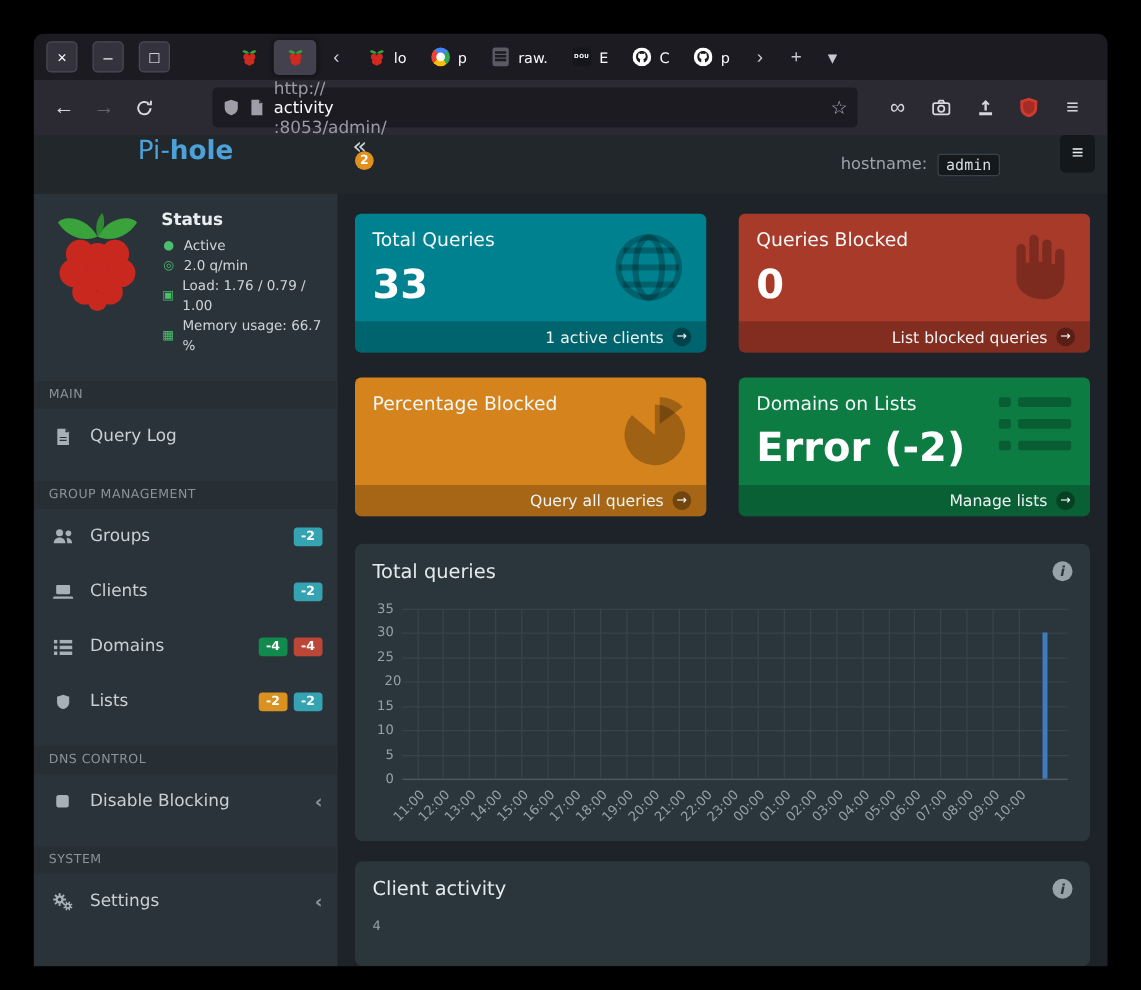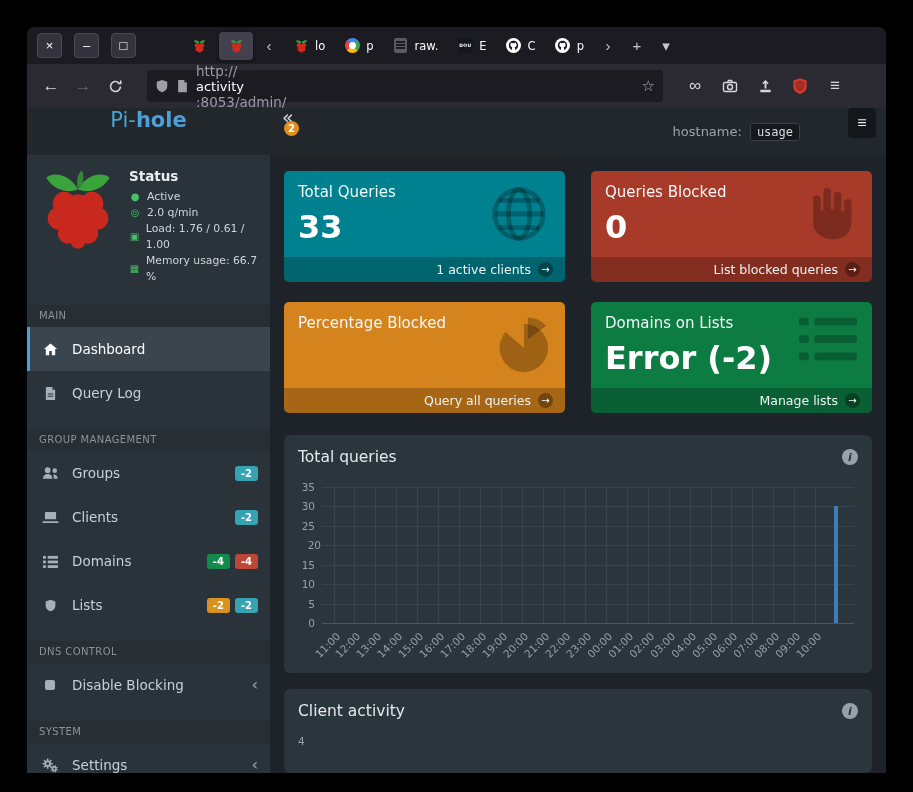--- a/index.html
+++ b/index.html
@@ -31,21 +31,21 @@
       font-weight:bold;display:flex;align-items:center;justify-content:center;letter-spacing:.3px}
   .fav-page{width:13px;height:15px;background:#5a5964;border-radius:2px;position:relative}
   .fav-page::after{content:"";position:absolute;left:2px;top:3px;right:2px;height:1.5px;background:#1c1b22;
       box-shadow:0 3px 0 #1c1b22,0 6px 0 #1c1b22}
 
   
   .toolbar{height:44px;background:#2b2a33;display:flex;align-items:center;padding:0 8px}
   .tbtn{width:32px;height:32px;border:none;background:none;border-radius:4px;color:#d7d6dd;
         font-size:17px;display:flex;align-items:center;justify-content:center;padding:0}
   .tbtn.dim{color:#63626c}
-  .urlbar{width:500px;height:32px;margin-left:16px;background:#1c1b22;border-radius:4px;
+  .urlbar{width:500px;height:32px;margin-left:39px;background:#1c1b22;border-radius:4px;
           display:flex;align-items:center;padding:0 8px;gap:7px}
   .urltext{font-size:13.5px;color:#9b9aa5;flex:1;white-space:nowrap;overflow:hidden}
   .urltext .host{color:#fbfbfe}
   .star{color:#b9b8c1;font-size:15px}
   .exticons{display:flex;align-items:center;gap:3px;margin-left:16px}
   .ublock{width:20px;height:20px;display:flex;align-items:center;justify-content:center}
 
   
   .app{position:absolute;top:81px;left:0;right:0;bottom:0;background:#1d2328}
   .ph-header{height:47px;background:#22272c;display:flex;position:relative}
@@ -273,21 +273,21 @@
   <div class="app">
 
     <div class="ph-header">
       <div class="brand"><span class="b1">Pi-</span><span class="b2">hole</span></div>
       <div class="collapse-wrap">
         <span class="collapse">«</span>
         <span class="c-badge">2</span>
       </div>
       <div class="host">
         <span>hostname:</span>
-        <code>usage</code>
+        <code>admin</code>
       </div>
       <button class="ph-menu"><span>≡</span></button>
     </div>
 
     <div class="sidebar">
       <div class="logo-row">
         <svg class="logo" viewBox="0 0 64 68">
           <g fill="#3aa33c">
             <path d="M32 20C24 6 10 7 7 11c7 11 19 12 25 9z"></path>
             <path d="M32 20C40 6 54 7 57 11c-7 11-19 12-25 9z"></path>
@@ -310,39 +310,31 @@
           <div class="st-row">
               <span class="st-ico">●</span>
               <span>Active</span>
             </div>
           <div class="st-row">
               <span class="st-ico">◎</span>
               <span>2.0 q/min</span>
             </div>
           <div class="st-row">
               <span class="st-ico">▣</span>
-              <span>Load: 1.76 / 0.61 / 1.00</span>
+              <span>Load: 1.76 / 0.79 / 1.00</span>
             </div>
           <div class="st-row">
               <span class="st-ico">▦</span>
               <span>Memory usage: 66.7 %</span>
             </div>
         </div>
       </div>
 
       <div class="mstrip first">MAIN</div>
 
-      <div class="mitem active">
-        <span class="mico">
-            <svg width="15" height="15" viewBox="0 0 16 16" fill="currentColor">
-              <path d="M8 1.5 15 7.5h-2V14h-3.6V9.5H6.6V14H3V7.5H1z"></path>
-            </svg>
-          </span>
-        <span>Dashboard</span>
-      </div>
       <div class="mitem">
         <span class="mico">
             <svg width="13" height="15" viewBox="0 0 14 16" fill="currentColor">
               <path d="M2 1h7l3 3v11H2z"></path>
               <path d="M9 1v3h3z" fill="#2b333a"></path>
               <path d="M4 8h6v1H4zm0 2.5h6v1H4z" fill="#2b333a"></path>
             </svg>
           </span>
         <span>Query Log</span>
       </div>

